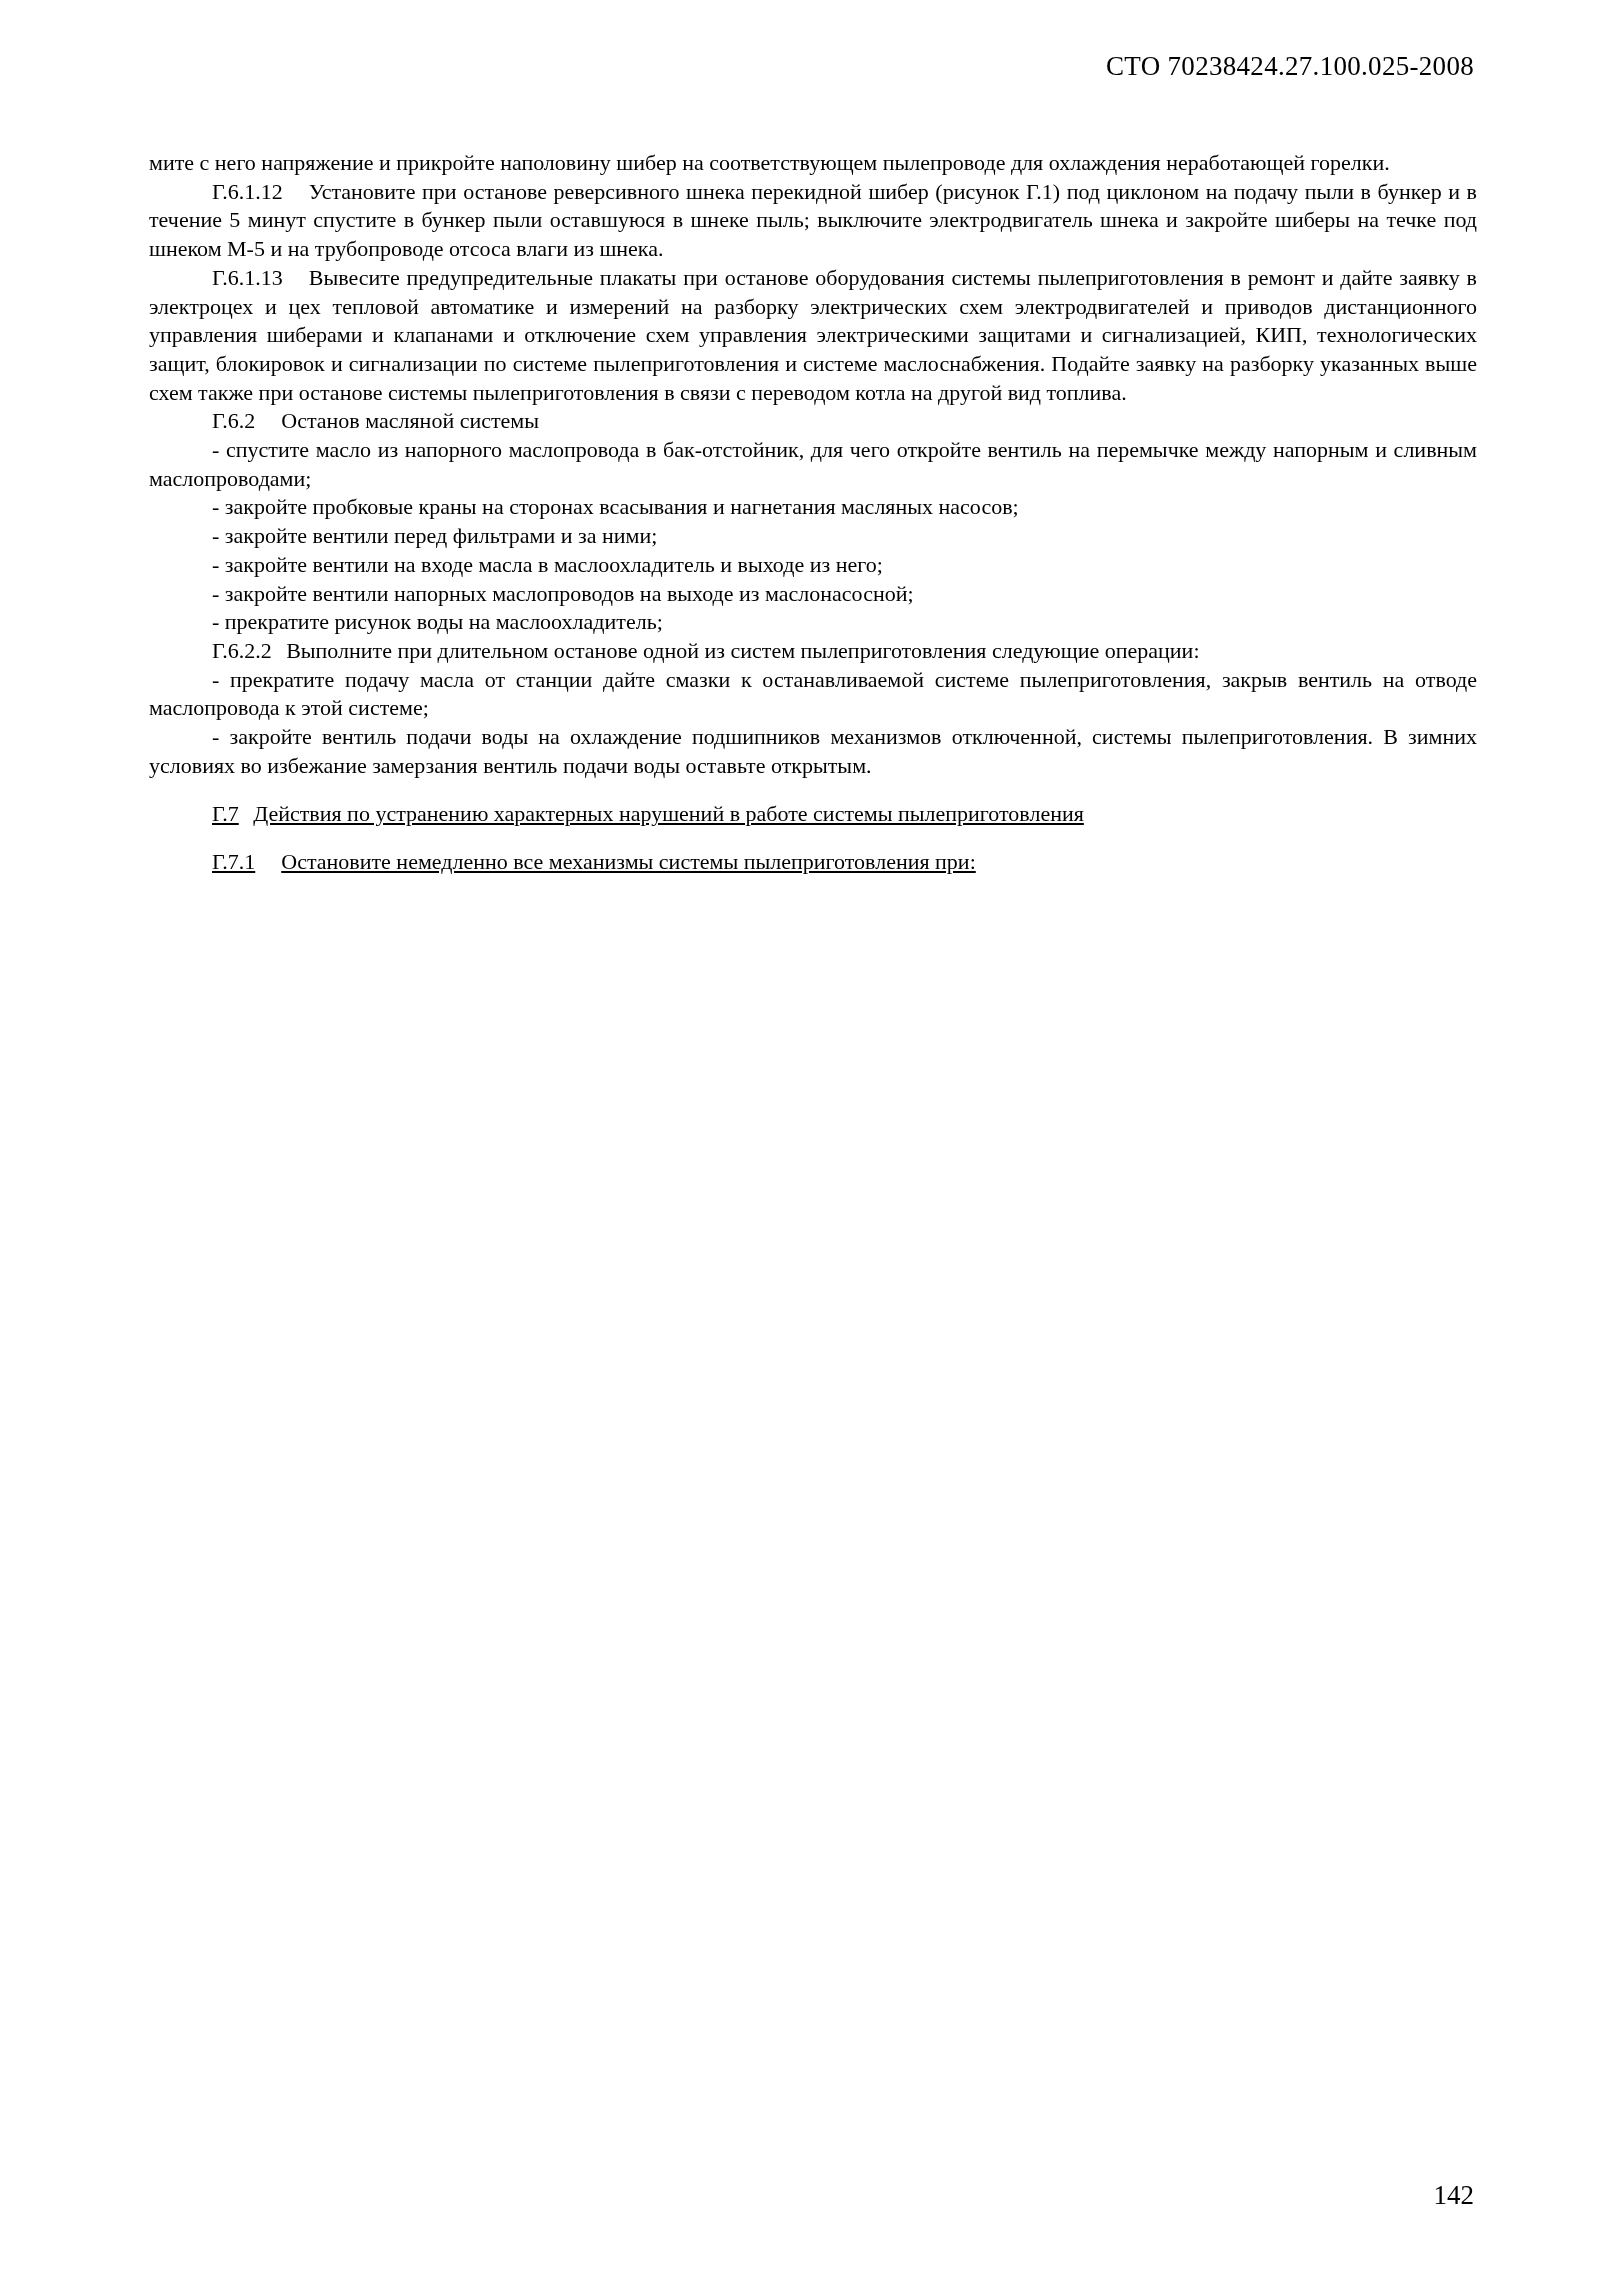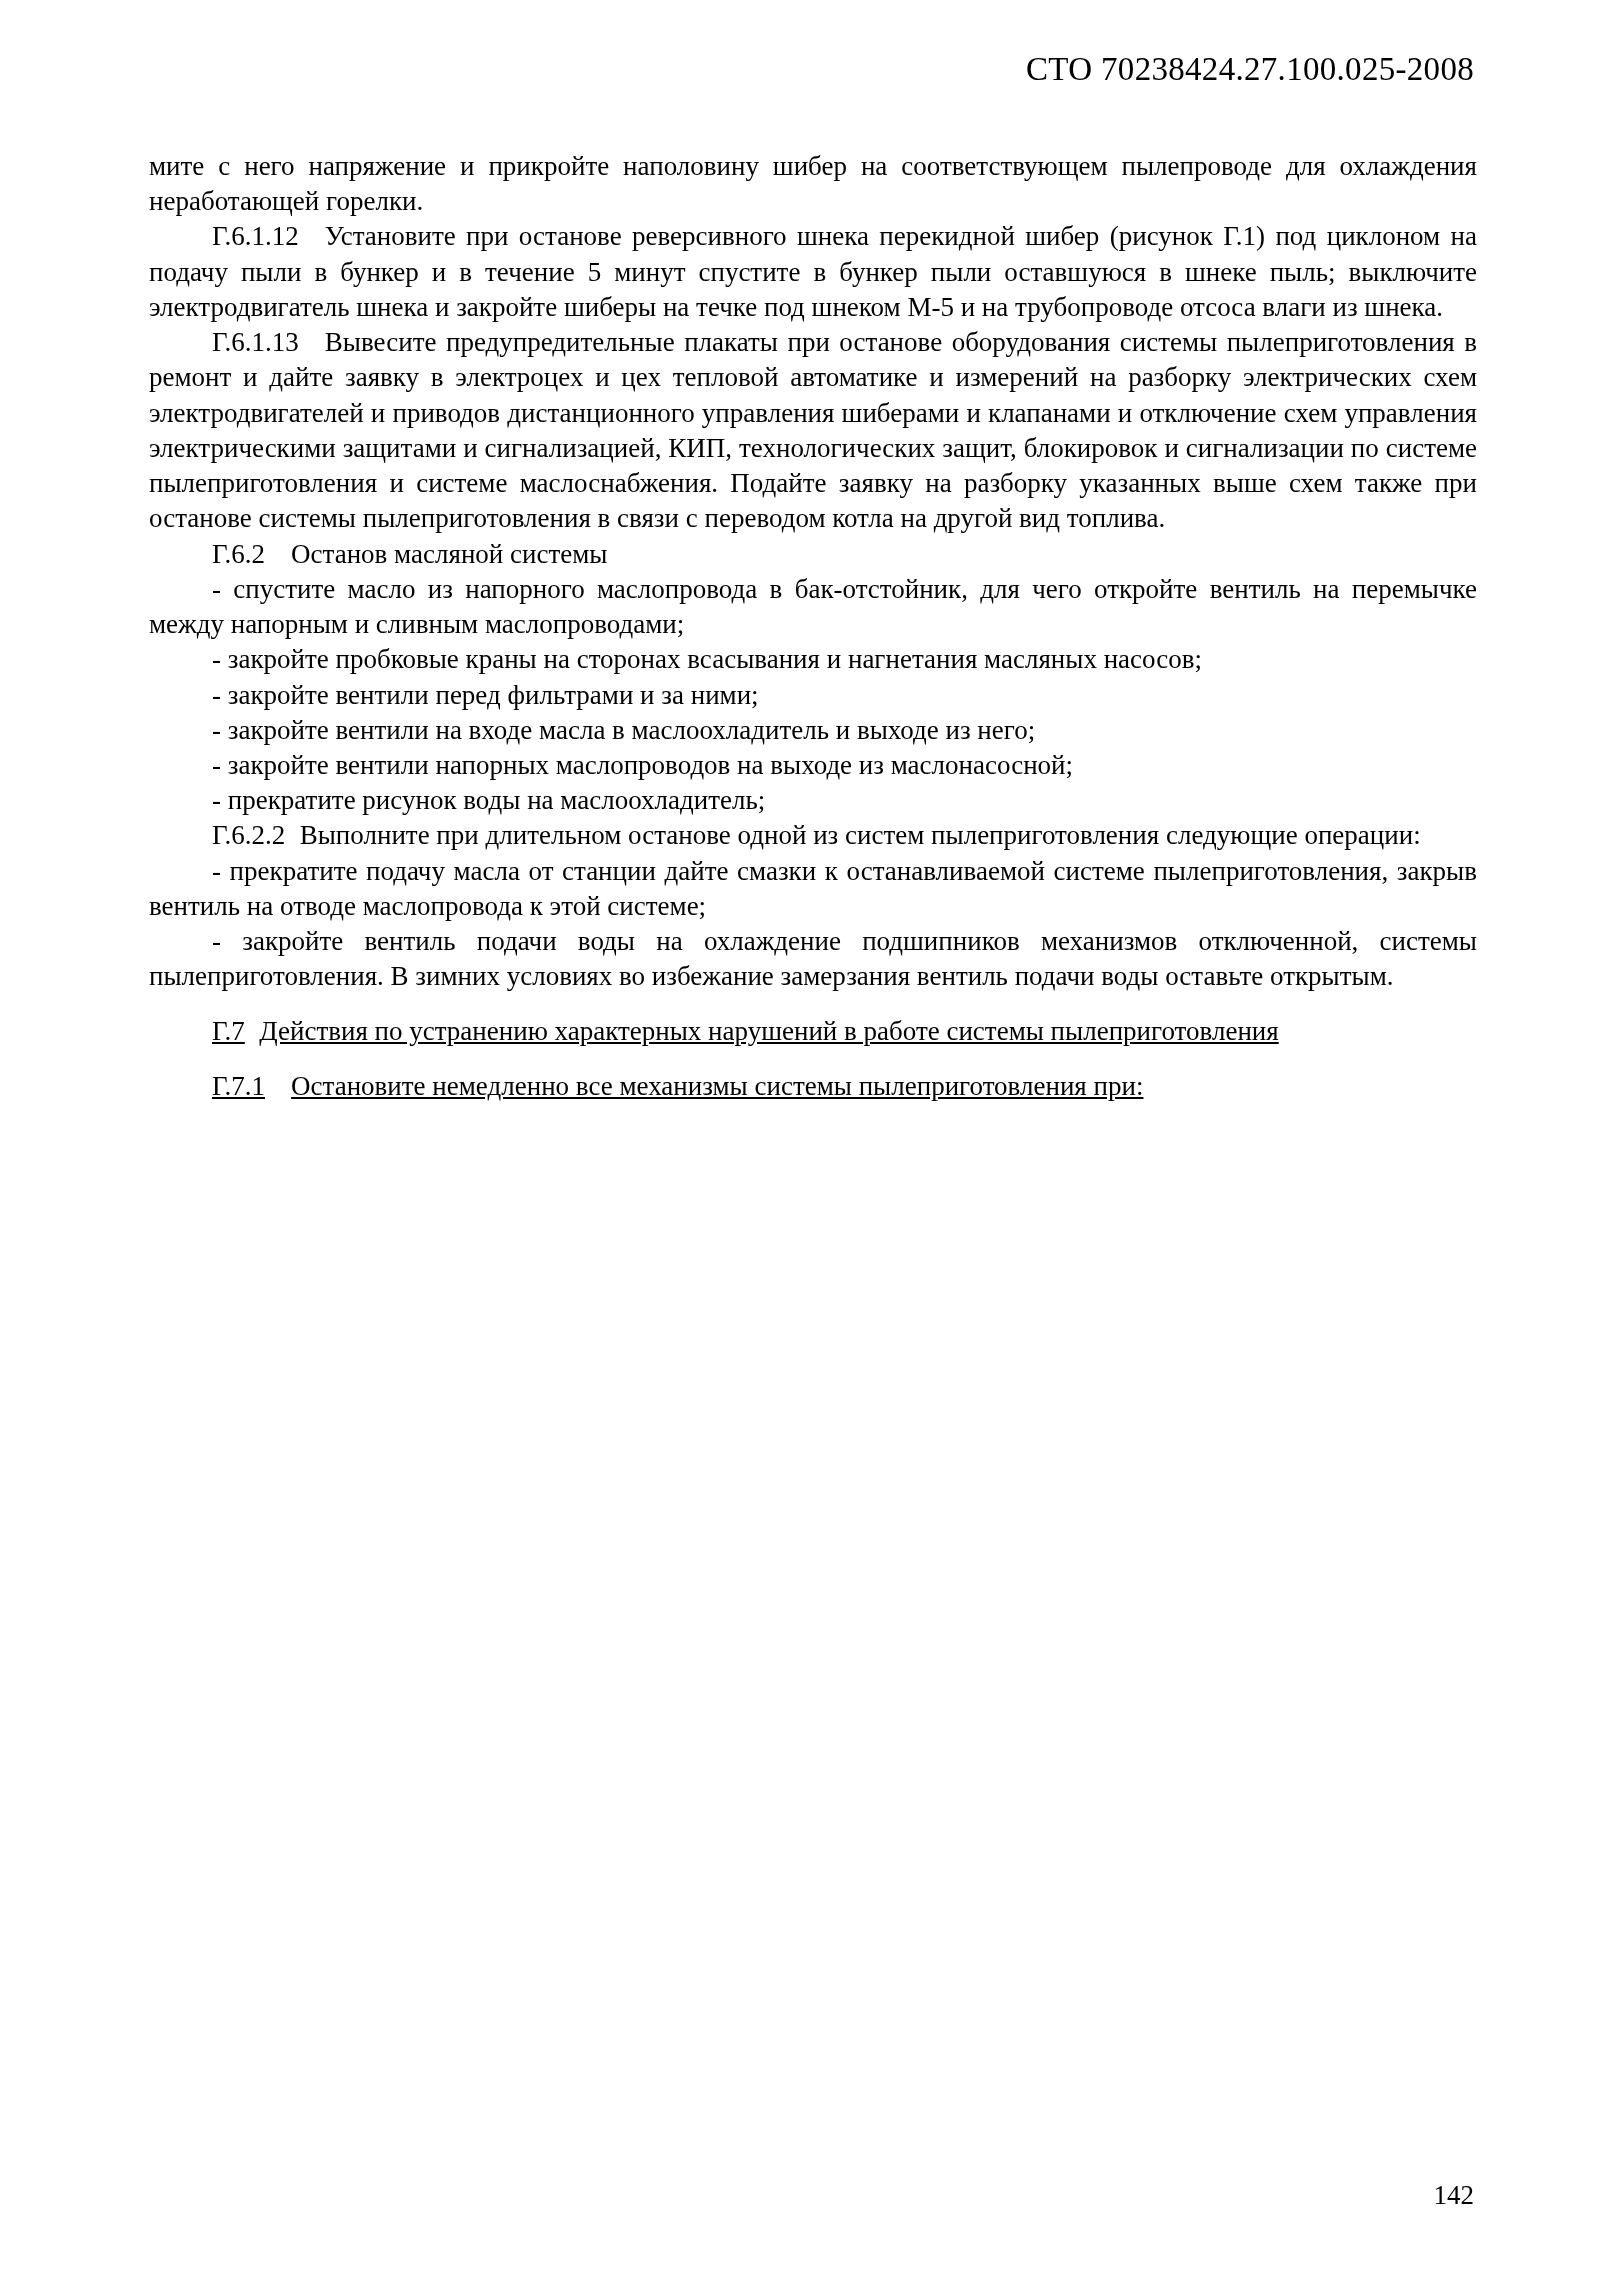--- a/index.html
+++ b/index.html
@@ -15,30 +15,30 @@
     box-sizing: border-box;
     padding: 0;
     font-family: "Liberation Serif", "DejaVu Serif", serif;
     color: #000000;
     overflow: hidden;
   }
   .header {
     position: absolute;
     top: 51px;
     right: 149px;
-    font-size: 33px;
+    font-size: 27px;
     letter-spacing: 0.3px;
     white-space: nowrap;
   }
   .content {
     position: absolute;
     top: 149px;
     left: 149px;
     width: 1328px;
-    font-size: 27px;
+    font-size: 22px;
     line-height: 1.305;
     text-align: justify;
     text-justify: inter-word;
   }
   .para {
     margin: 0;
     text-indent: 0;
     hyphens: manual;
   }
   .para.indent {

